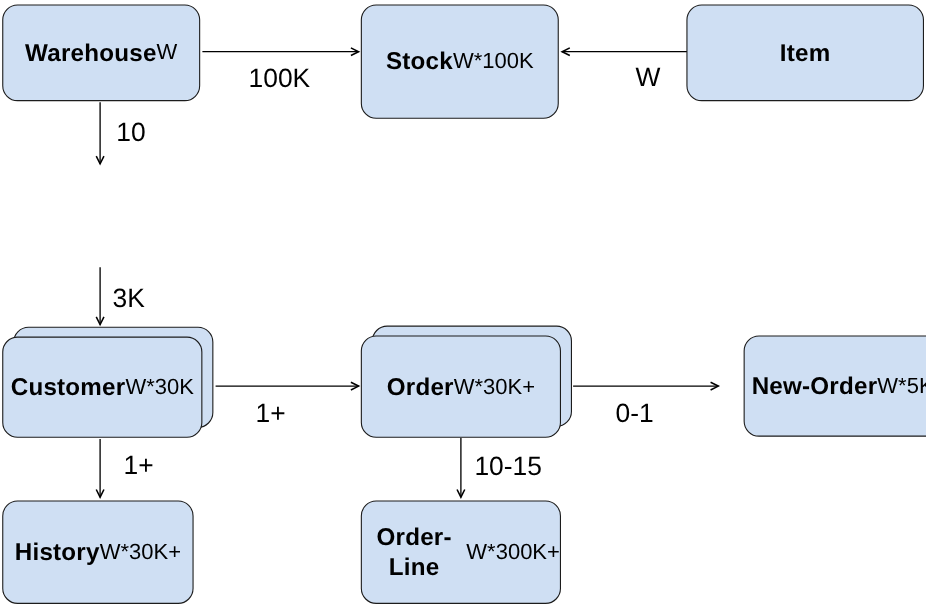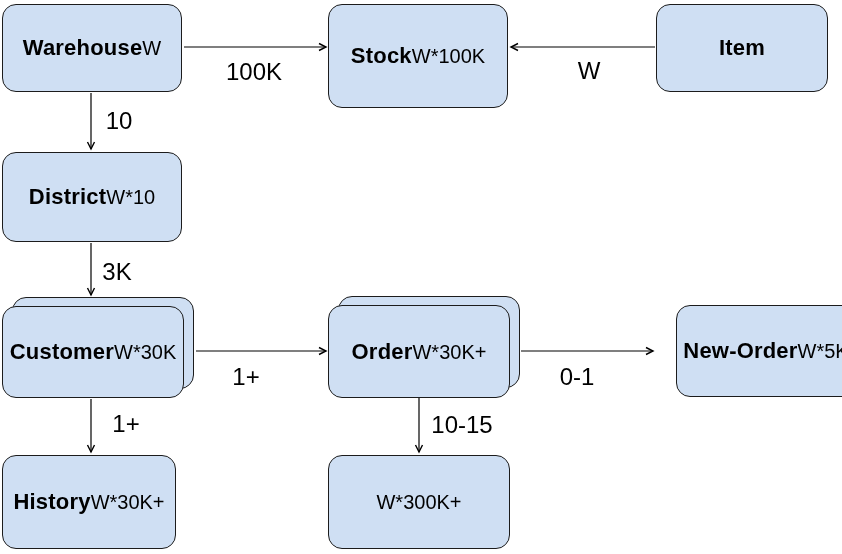--- a/index.html
+++ b/index.html
@@ -85,28 +85,24 @@
   <div class="node" style="left:2px;top:4px;width:180px;height:88px">
     <div class="node-title">Warehouse</div>
     <div class="node-subtitle">W</div>
   </div>
 
   <div class="node" style="left:328px;top:4px;width:180px;height:104px">
     <div class="node-title">Stock</div>
     <div class="node-subtitle">W*100K</div>
   </div>
 
-  <div class="node" style="left:656px;top:4px;width:172px;height:88px">
+  <div class="node" style="left:624px;top:4px;width:216px;height:88px">
     <div class="node-title">Item</div>
   </div>
 
-  <div class="node" style="left:2px;top:152px;width:180px;height:90px">
-    <div class="node-title">District</div>
-    <div class="node-subtitle">W*10</div>
-  </div>
 
   <div class="node back" style="left:12px;top:297px;width:182px;height:92px"></div>
   <div class="node" style="left:2px;top:306px;width:182px;height:92px">
     <div class="node-title">Customer</div>
     <div class="node-subtitle">W*30K</div>
   </div>
 
   <div class="node back" style="left:338px;top:296px;width:182px;height:92px"></div>
   <div class="node" style="left:328px;top:305px;width:182px;height:93px">
     <div class="node-title">Order</div>
@@ -117,20 +113,21 @@
     <div class="node-title">New-Order</div>
     <div class="node-subtitle">W*5K</div>
   </div>
 
   <div class="node" style="left:2px;top:455px;width:174px;height:94px">
     <div class="node-title">History</div>
     <div class="node-subtitle">W*30K+</div>
   </div>
 
   <div class="node" style="left:328px;top:455px;width:182px;height:94px">
+    <div class="node-title">Order-Line</div>
     <div class="node-subtitle">W*300K+</div>
   </div>
 
   <div class="edge-label" style="left:254px;top:72px">100K</div>
   <div class="edge-label" style="left:589px;top:71px">W</div>
   <div class="edge-label" style="left:119px;top:121px">10</div>
   <div class="edge-label" style="left:117px;top:272px">3K</div>
   <div class="edge-label" style="left:246px;top:377px">1+</div>
   <div class="edge-label" style="left:577px;top:377px">0-1</div>
   <div class="edge-label" style="left:126px;top:424px">1+</div>

